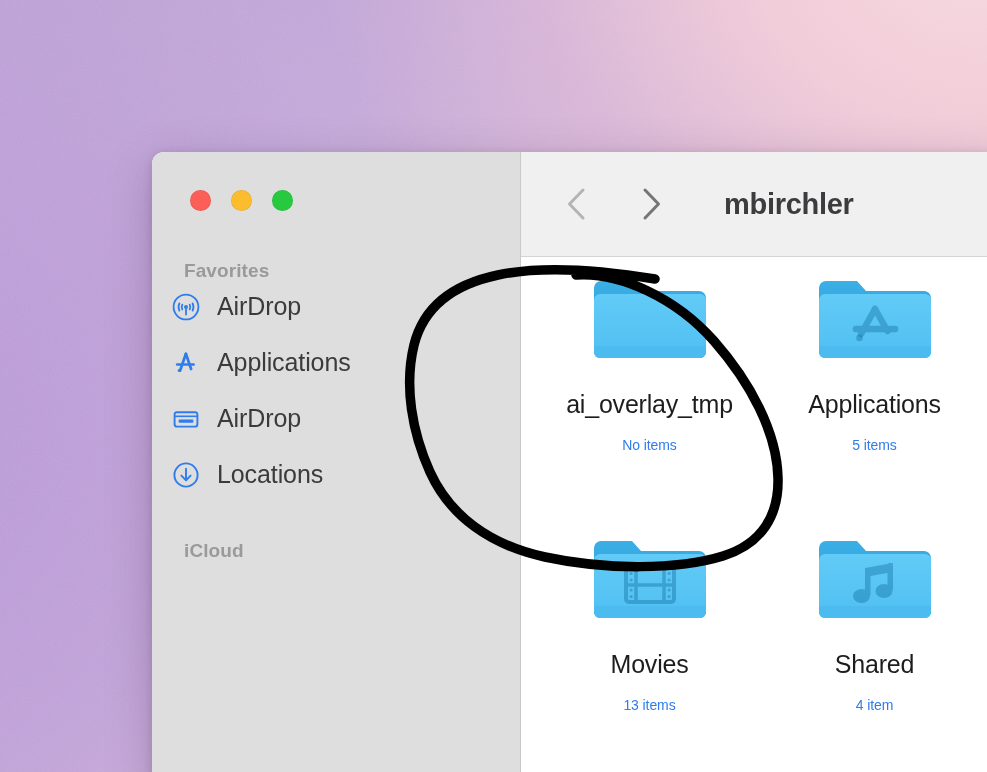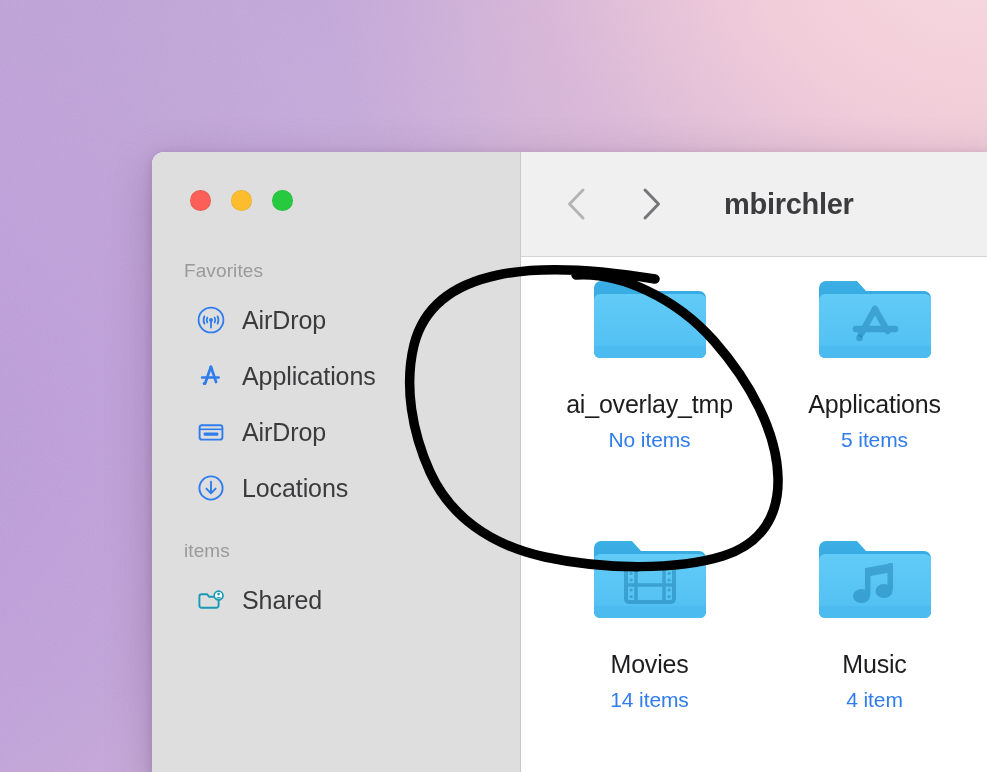--- a/index.html
+++ b/index.html
@@ -72,32 +72,31 @@
   .tl-max    { background: #27c93f; box-shadow: inset 0 0 0 0.5px rgba(0,0,0,0.10); }
 
   #sidebar-scroll {
     position: absolute;
     left: 0; right: 0;
     top: 108px;
     bottom: 0;
   }
   .sb-header {
     font-size: 19px;
-    font-weight: normal;
+    font-weight: bold;
     color: #9a9a9c;
     padding: 0 0 0 32px;
     margin: 0 0 10px 0;
     letter-spacing: 0.1px;
   }
   .sb-group { margin-bottom: 24px; }
   .sb-item {
     display: flex;
-    align-items: center;
     height: 56px;
-    padding-left: 44px;
+    padding-left: 19px;
     gap: 16px;
     cursor: default;
   }
   .sb-icon {
     width: 30px;
     height: 30px;
     flex: 0 0 30px;
     display: flex;
     align-items: center;
     justify-content: center;
@@ -166,23 +165,23 @@
     height: 102px;
     margin-bottom: 16px;
   }
   .file-name {
     font-size: 25px;
     color: #1d1d1f;
     letter-spacing: -0.2px;
     white-space: nowrap;
   }
   .file-meta {
-    font-size: 21px;
+    font-size: 14px;
     color: #2f7ced;
-    margin-top: 9px;
+    margin-top: 18px;
     letter-spacing: -0.1px;
   }
 
   
   #annotation-overlay {
     position: absolute;
     inset: 0;
     pointer-events: none;
     z-index: 50;
   }
@@ -260,33 +259,22 @@
               <path d="M14 7.6 V 19" fill="none" stroke="#2f7ced" stroke-width="1.9" stroke-linecap="round"></path>
               <path d="M9.4 14.6 L14 19.3 L18.6 14.6" fill="none" stroke="#2f7ced" stroke-width="1.9" stroke-linecap="round" stroke-linejoin="round"></path>
             </svg>
           </span>
           <span class="sb-label">Locations</span>
         </div>
 
       </div>
 
       <div class="sb-group">
-        <div class="sb-header">items</div>
-
-        <div class="sb-item">
-          <span class="sb-icon">
-            <svg width="28" height="28" viewBox="0 0 28 28">
-              <path d="M2.4 10.4 a2.2 2.2 0 0 1 2.2-2.2 H10 l2.2 2.6 h7.2 a2.2 2.2 0 0 1 2.2 2.2 V19.6 a2.2 2.2 0 0 1 -2.2 2.2 H4.6 a2.2 2.2 0 0 1 -2.2 -2.2 Z" fill="none" stroke="#189ab4" stroke-width="1.9" stroke-linejoin="round"></path>
-              <circle cx="21.6" cy="9.6" r="4.4" fill="#ffffff" stroke="#189ab4" stroke-width="1.7"></circle>
-              <circle cx="21.6" cy="8.1" r="1.35" fill="#189ab4"></circle>
-              <path d="M18.9 12.4 a2.9 2.2 0 0 1 5.4 0 z" fill="#189ab4"></path>
-            </svg>
-          </span>
-          <span class="sb-label">Shared</span>
-        </div>
+        <div class="sb-header">iCloud</div>
+
       </div>
 
 
     </div>
   </div>
 
   <div id="main-pane">
 
     <div id="toolbar">
       <div class="nav-chevron" id="nav-back">
@@ -362,39 +350,39 @@
                 <path d="M81 41.5 h0.2"></path>
                   <path d="M81 48 h0.2"></path>
                   <path d="M81 58 h0.2"></path>
                   <path d="M81 64.5 h0.2"></path>
               </g>
             </g>
             <path d="M6 74 H118 V80 a6 6 0 0 1 -6 6 H12 a6 6 0 0 1 -6 -6 Z" fill="#4cbcf0"></path>
           </svg>
         </span>
         <span class="file-name">Movies</span>
-        <span class="file-meta">14 items</span>
+        <span class="file-meta">13 items</span>
       </div>
 
       <div class="file-item">
         <span class="folder-icon">
           <svg width="124" height="102" viewBox="0 0 124 102">
             <path d="M6 16 a7 7 0 0 1 7-7 H44 l9 10 H111 a7 7 0 0 1 7 7 V79 a7 7 0 0 1 -7 7 H13 a7 7 0 0 1 -7 -7 Z" fill="url(#fBackA)"></path>
             <path d="M6 28 a6 6 0 0 1 6-6 H112 a6 6 0 0 1 6 6 V80 a6 6 0 0 1 -6 6 H12 a6 6 0 0 1 -6 -6 Z" fill="url(#fFrontA)"></path>
             <g opacity="0.40" fill="#0f6ea0">
               <path d="M52 36 L80 31 V40 L52 45 Z"></path>
               <rect x="52" y="36" width="5.5" height="28" rx="2"></rect>
               <rect x="74.5" y="31" width="5.5" height="28" rx="2"></rect>
               <ellipse cx="48.5" cy="64" rx="8.5" ry="7"></ellipse>
               <ellipse cx="71" cy="59" rx="8.5" ry="7"></ellipse>
             </g>
             <path d="M6 74 H118 V80 a6 6 0 0 1 -6 6 H12 a6 6 0 0 1 -6 -6 Z" fill="#4cbcf0"></path>
           </svg>
         </span>
-        <span class="file-name">Music</span>
+        <span class="file-name">Shared</span>
         <span class="file-meta">4 item</span>
       </div>
 
     </div>
   </div>
 </div>
 
 <svg id="annotation-overlay" width="987" height="772" viewBox="0 0 987 772">
   <g fill="none" stroke="#000000" stroke-width="9.5" stroke-linecap="round" stroke-linejoin="round">
     <path d="M655 279

